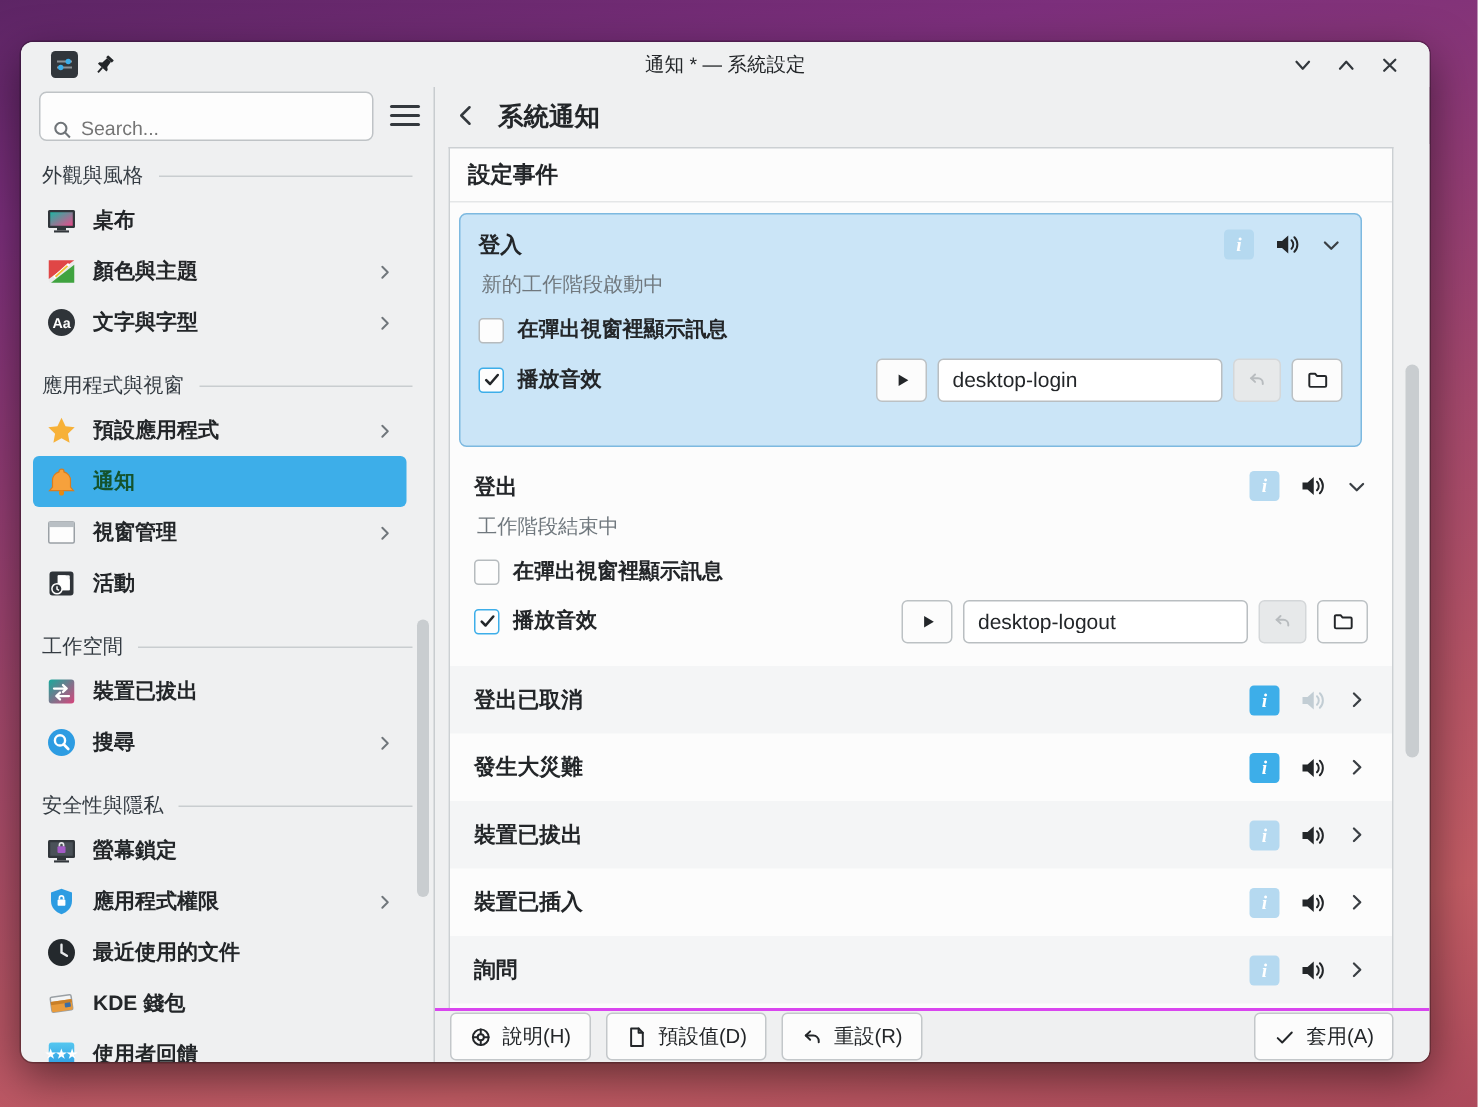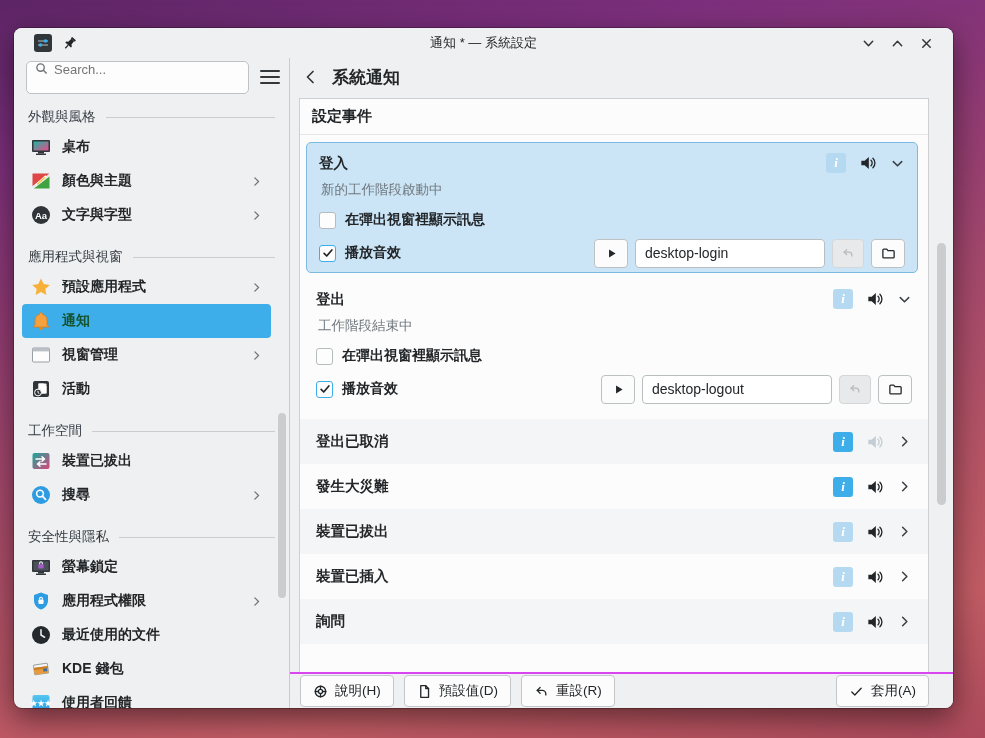--- a/index.html
+++ b/index.html
@@ -20,21 +20,21 @@
   .pin { margin-left:10px; width:16px; height:16px; }
   .win-title { position:absolute; left:0; right:0; text-align:center; font-size:13px; color:#232629; pointer-events:none; }
   .win-controls { margin-left:auto; display:flex; gap:16px; align-items:center; z-index:2; }
   .win-controls svg { width:13px; height:13px; stroke:#33383d; stroke-width:1.6; fill:none; stroke-linecap:round; stroke-linejoin:round; }
   
   .body-row { display:flex; height:650px; }
   .left-col { width:276px; border-right:1px solid #c8cccf; display:flex; flex-direction:column; position:relative; }
   .right-col { flex:1; display:flex; flex-direction:column; position:relative; }
   
   .tb-left { height:38px; display:flex; align-items:center; padding:0 6px 0 12px; gap:8px; }
-  .searchbox { flex:1; height:33px; background:#fdfdfd; border:1px solid #bfc3c6; border-radius:5px; display:flex; align-items:flex-start; padding:0 8px; gap:6px; }
+  .searchbox { flex:1; height:33px; background:#fdfdfd; border:1px solid #bfc3c6; border-radius:5px; display:flex; align-items:flex-end; padding:0 8px; gap:6px; }
   .searchbox input { border:none; outline:none; background:transparent; font-size:13px; color:#9aa0a4; width:100%; font-family:inherit; }
   .searchbox svg { width:13px; height:13px; stroke:#6f7478; stroke-width:1.5; fill:none; flex:0 0 auto; }
   .burger { width:26px; height:22px; display:flex; flex-direction:column; justify-content:center; gap:4px; padding:0 3px; }
   .burger span { display:block; height:2.2px; background:#33383d; border-radius:1px; }
   .tb-right { height:38px; display:flex; align-items:center; padding:0 12px; gap:12px; }
   .back-btn svg { width:18px; height:18px; stroke:#33383d; stroke-width:1.7; fill:none; stroke-linecap:round; stroke-linejoin:round; display:block; }
   .page-title { font-size:17px; font-weight:700; }
   
   .side-list { flex:1; overflow:hidden; padding-top:8px; }
   .side-header { display:flex; align-items:center; height:26px; padding:0 14px 0 14px; font-size:13.5px; font-weight:400; color:#343b42; }
@@ -45,21 +45,21 @@
   .side-item .chev { margin-left:auto; }
   .chev svg { width:13px; height:13px; stroke:#70767b; stroke-width:1.6; fill:none; stroke-linecap:round; stroke-linejoin:round; display:block; }
   .mi { width:22px; height:22px; flex:0 0 auto; display:flex; align-items:center; justify-content:center; }
   .side-scrollbar { position:absolute; right:3px; top:355px; width:8px; height:185px; background:#c9cdd0; border-radius:4px; }
   
   .content { flex:1; position:relative; background:#eff0f1; }
   .panel { position:absolute; left:9px; top:2px; right:24px; bottom:0; background:#fcfcfc; border:1px solid #ccd0d3; border-bottom:none; overflow:hidden; }
   .panel-header { height:36px; display:flex; align-items:center; padding:0 12px; font-size:15px; font-weight:700; border-bottom:1px solid #e4e6e7; }
   .content-scrollbar { position:absolute; right:7px; top:147px; width:9px; height:262px; background:#c9cdd0; border-radius:5px; }
   
-  .ev-card { margin:7px 10px 0 6px; border-radius:5px; padding:2px 12px 1px 12px; }
+  .ev-card { margin:7px 20px 0 6px; border-radius:5px; padding:2px 12px 26px 12px; }
   .ev-card.hl { background:#cbe5f7; border:1px solid #7db9e0; }
   .ev-card.plain { background:transparent; border:none; padding:8px 16px 12px 16px; margin:0; }
   .ev-head { height:36px; display:flex; align-items:center; }
   .ev-title { font-size:14.5px; font-weight:700; }
   .ev-icons { margin-left:auto; display:flex; align-items:center; gap:12px; }
   .info-badge { width:20px; height:20px; border-radius:3px; display:flex; align-items:center; justify-content:center; font-weight:700; font-size:13px; color:#fff; font-family:"Liberation Serif",serif; font-style:italic; }
   .info-on { background:#3daee9; }
   .info-off { background:#b5d9f0; }
   .spk { width:20px; height:20px; color:#232629; }
   .spk.off { color:#c2cdd4; }

